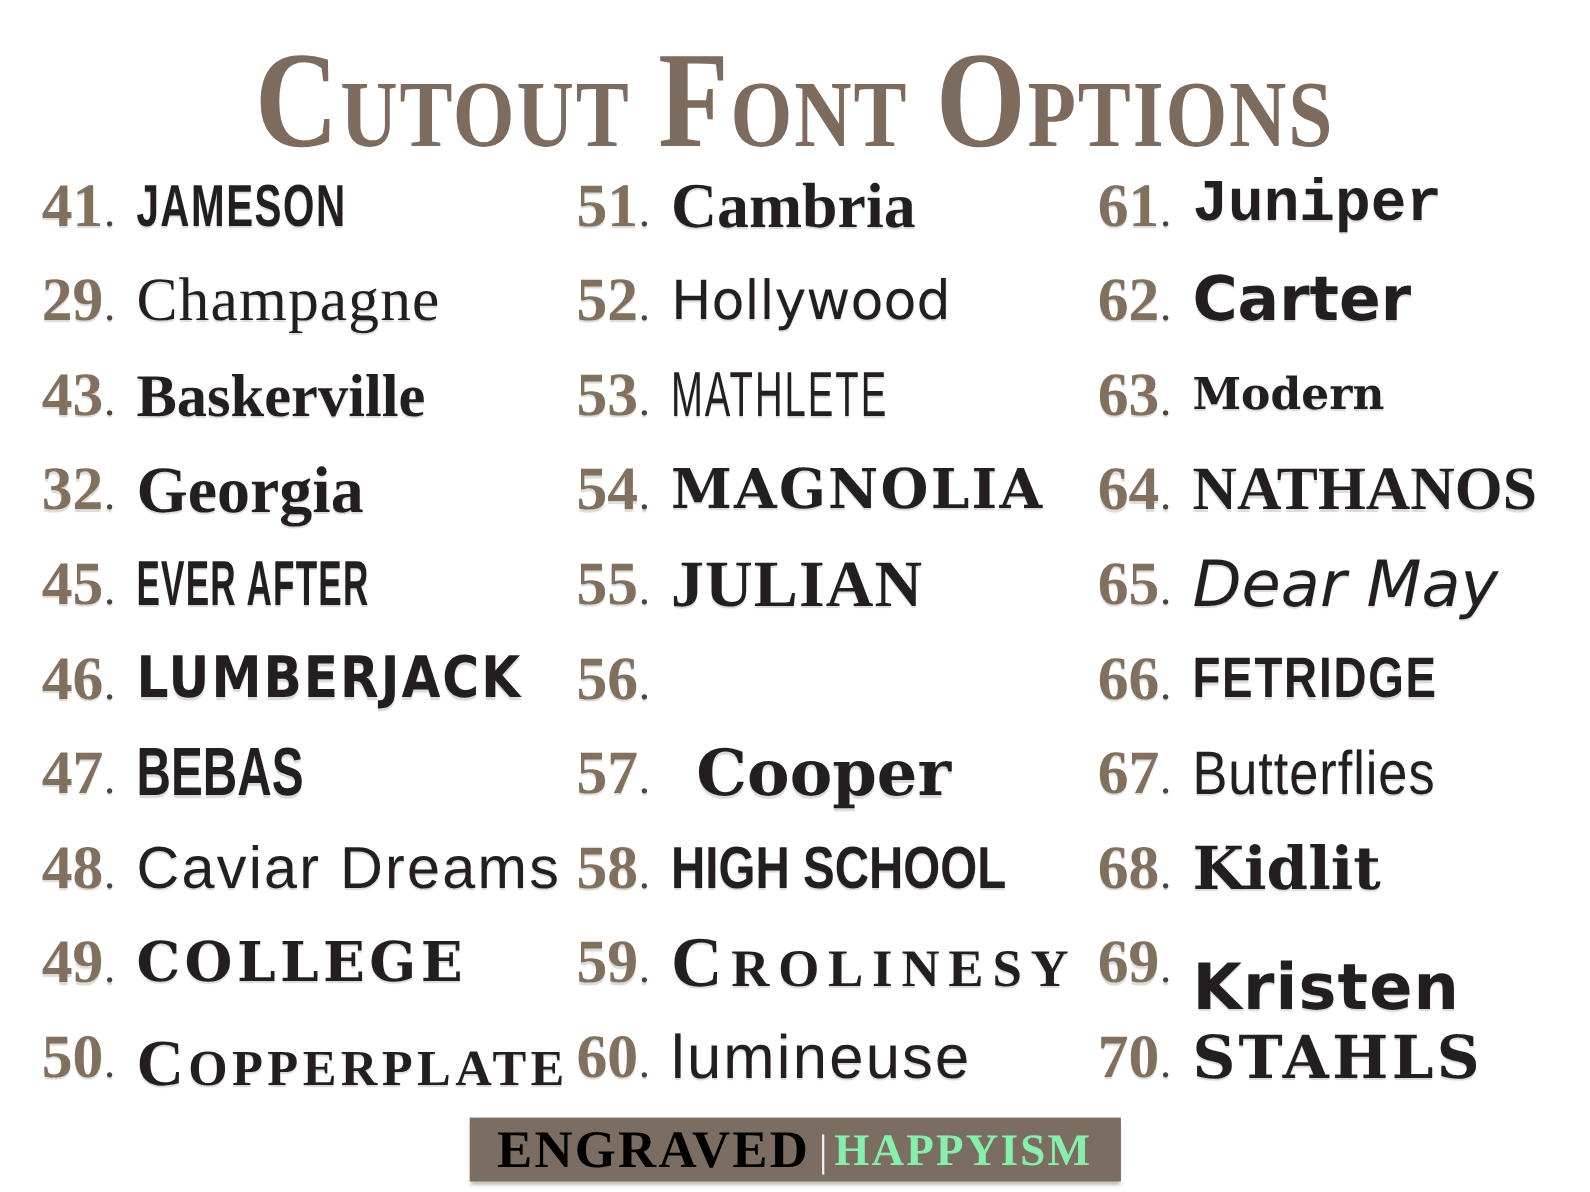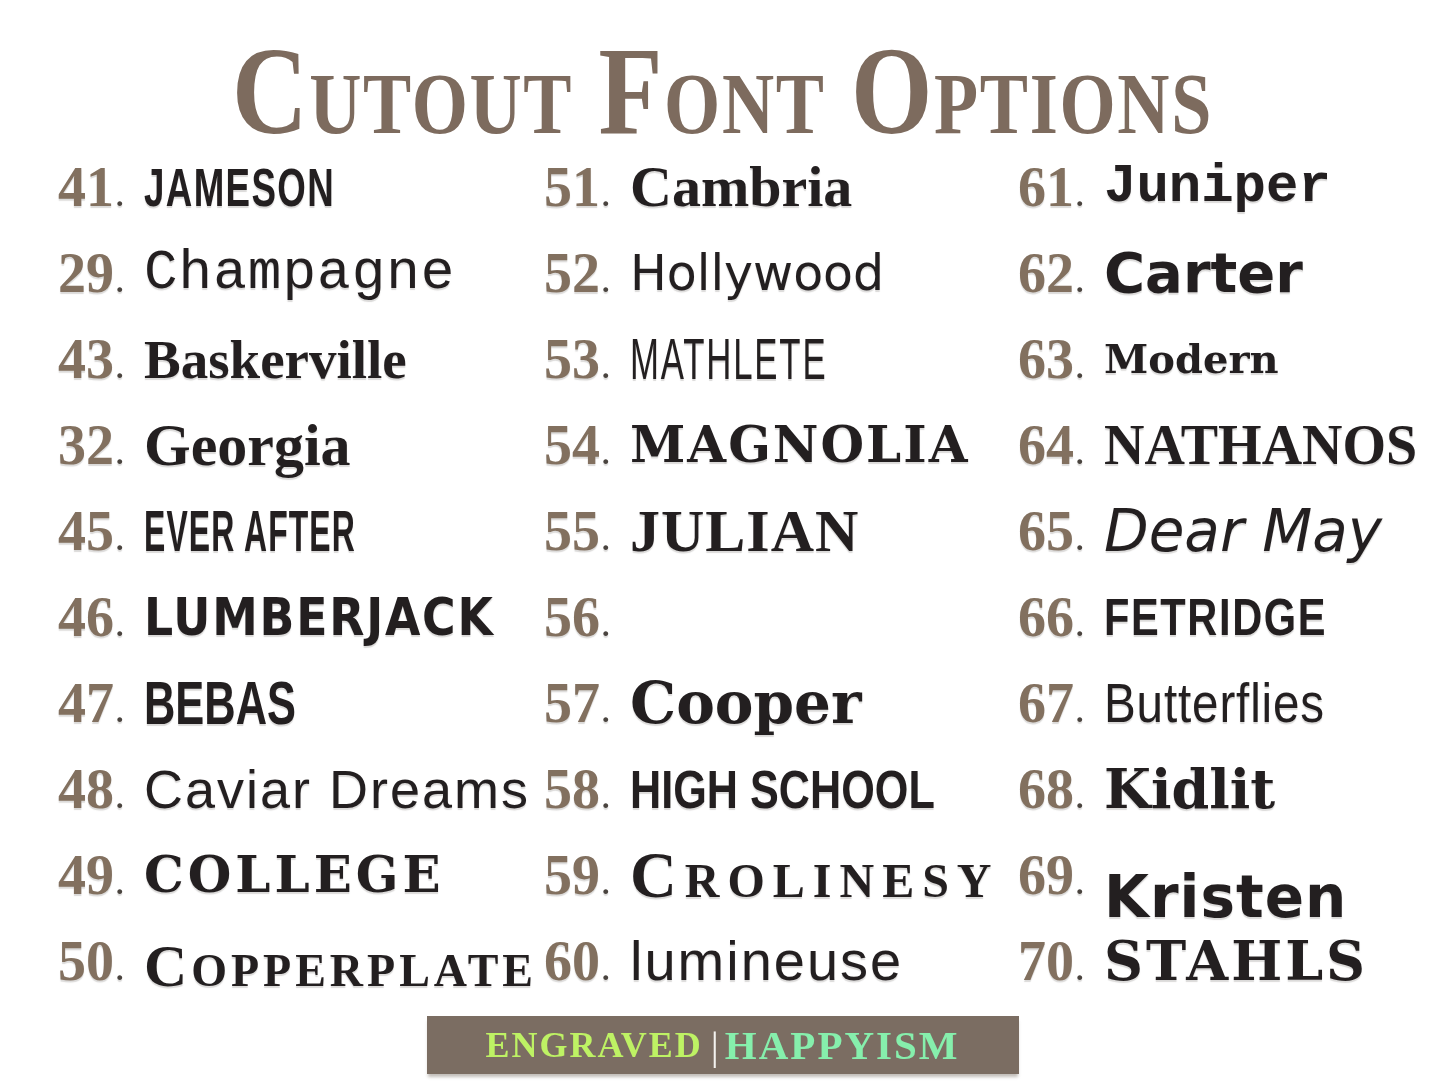--- a/index.html
+++ b/index.html
@@ -27,21 +27,21 @@
     white-space:nowrap;
   }
   .tw{display:inline-block;}
   .tw::first-letter{font-size:1.45em;}
   .tw + .tw{margin-left:30px;}
 
   
   .grid{
     display:grid;
     grid-template-columns:486px 474px auto;
-    padding-left:58px;
+    padding-left:38px;
     margin-top:4px;
   }
   .row{
     height:86px;
     display:flex;
     align-items:center;
     white-space:nowrap;
     text-shadow:0 2px 1px rgba(90,85,80,.22);
   }
   .num{
@@ -59,37 +59,37 @@
   }
   .name{
     display:inline-block;
     transform-origin:left center;
     color:#231f20;
     line-height:1;
   }
 
   
   .s41{font-family:"Liberation Sans",sans-serif;font-weight:700;font-size:54px;transform:scaleX(.68);letter-spacing:2px;}
-  .s42{font-family:Liberation Mono, monospace;font-weight:400;font-size:56px;letter-spacing:1px;}
+  .s42{font-family:Liberation Serif, serif;font-weight:400;font-size:56px;letter-spacing:1px;}
   .s43{font-family:"Liberation Serif",serif;font-weight:700;font-size:55px;}
   .s44{font-family:"Liberation Serif",serif;font-weight:700;font-size:60px;}
   .s45{font-family:"Liberation Sans",sans-serif;font-weight:700;font-size:58px;transform:scaleX(.55);letter-spacing:2px;}
   .s46{font-family:"DejaVu Sans",sans-serif;font-weight:700;font-size:52px;transform:scaleX(.88);letter-spacing:2px;}
   .s47{font-family:"Liberation Sans",sans-serif;font-weight:700;font-size:62px;transform:scaleX(.7);}
   .s48{font-family:"Liberation Sans",sans-serif;font-weight:400;font-size:54px;letter-spacing:2px;}
   .s49{font-family:"DejaVu Serif",serif;font-weight:700;font-size:50px;letter-spacing:4px;}
   .s50{font-family:"Liberation Serif",serif;font-weight:700;font-size:46px;letter-spacing:4px;margin-top:12px;}
   .s50::first-letter{font-size:1.3em;}
   .s51{font-family:"Liberation Serif",serif;font-weight:700;font-size:58px;}
   .s52{font-family:"DejaVu Sans",sans-serif;font-weight:400;font-size:49px;}
   .s53{font-family:"Liberation Sans",sans-serif;font-weight:400;font-size:58px;transform:scaleX(.6);letter-spacing:3px;}
   .s54{font-family:"DejaVu Serif",serif;font-weight:700;font-size:50px;letter-spacing:2px;}
   .s55{font-family:"Liberation Serif",serif;font-weight:700;font-size:60px;letter-spacing:1px;}
   .s56{font-family:"DejaVu Sans",sans-serif;font-weight:700;font-size:56px;letter-spacing:1px;}
-  .s57{font-family:"DejaVu Serif",serif;font-weight:700;font-size:58px;}
+  .s57{font-family:"DejaVu Serif",serif;font-weight:700;font-size:58px;margin-left:23px;}
   .s58{font-family:"Liberation Sans",sans-serif;font-weight:700;font-size:54px;transform:scaleX(.8);}
   .s59{font-family:"Liberation Serif",serif;font-weight:700;font-size:48px;letter-spacing:8px;}
   .s59::first-letter{font-size:1.35em;}
   .s60{font-family:"Liberation Sans",sans-serif;font-weight:400;font-size:56px;letter-spacing:2px;}
   .s61{font-family:"Liberation Mono",monospace;font-weight:700;font-size:54px;}
   .s62{font-family:"DejaVu Sans",sans-serif;font-weight:700;font-size:56px;}
   .s63{font-family:"DejaVu Serif",serif;font-weight:700;font-size:40px;}
   .s64{font-family:"Liberation Serif",serif;font-weight:700;font-size:56px;}
   .s65{font-family:"DejaVu Sans",sans-serif;font-weight:400;font-style:italic;font-size:58px;}
   .s66{font-family:"Liberation Sans",sans-serif;font-weight:700;font-size:52px;transform:scaleX(.8);letter-spacing:2px;}
@@ -102,21 +102,21 @@
   .banner{
     width:592px;height:58px;
     margin:12px auto 0 auto;
     background:#7b6d62;
     display:flex;align-items:center;justify-content:center;
     box-shadow:0 4px 3px -1px rgba(120,110,100,.45);
     font-family:"Liberation Serif",serif;
     font-weight:700;
     white-space:nowrap;
   }
-  .brand-left{color:#bef264;font-size:36px;letter-spacing:2px;}
+  .brand-left{color:#000000;font-size:48px;letter-spacing:2px;}
   .brand-sep{color:#f4f2ef;font-size:40px;font-weight:400;margin:0 6px 0 8px;}
   .brand-right{color:#86efac;font-size:41px;letter-spacing:2px;}
 </style>
 </head>
 <body>
 
 <div class="page">
 
   <h1 class="title"><span class="tw">CUTOUT</span><span class="tw">FONT</span><span class="tw">OPTIONS</span></h1>
 

